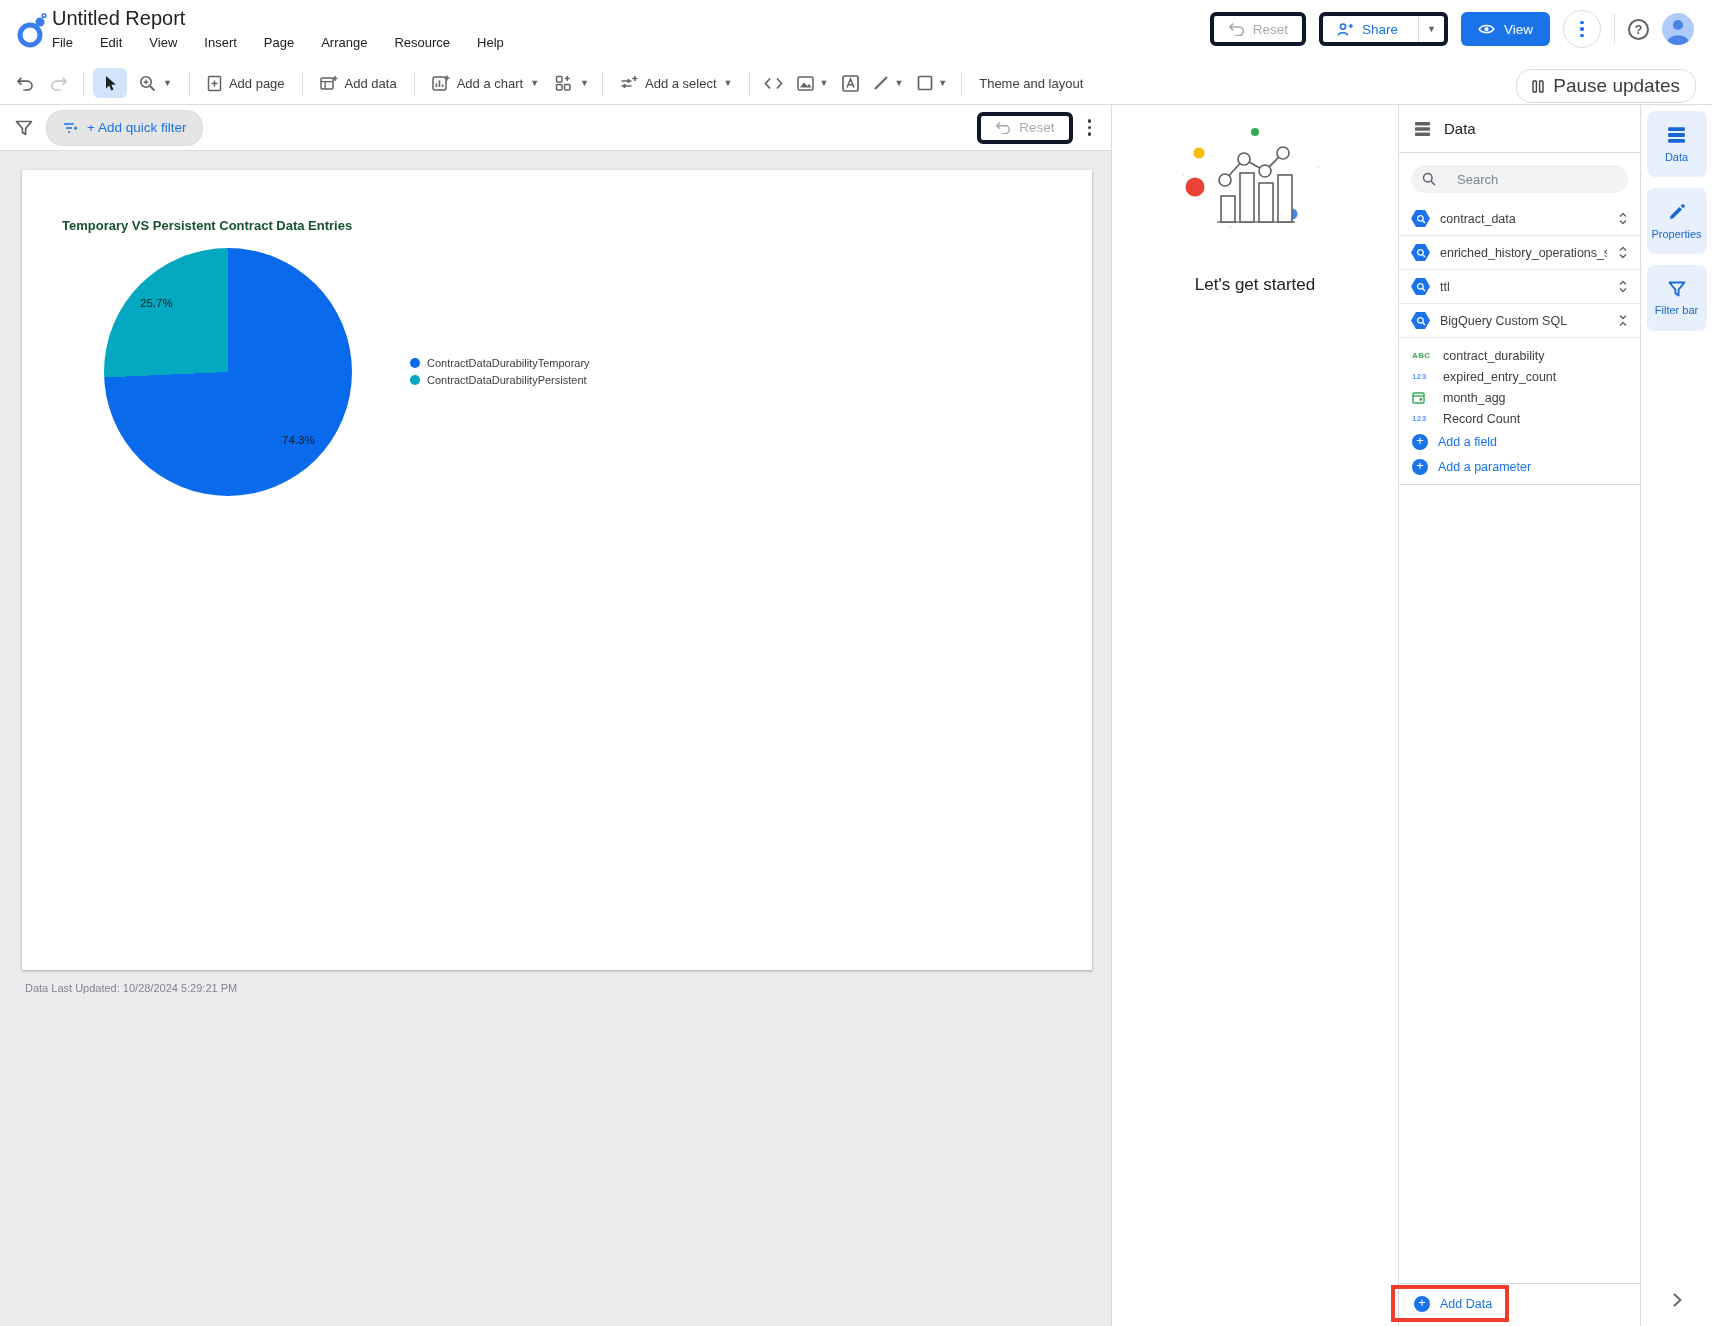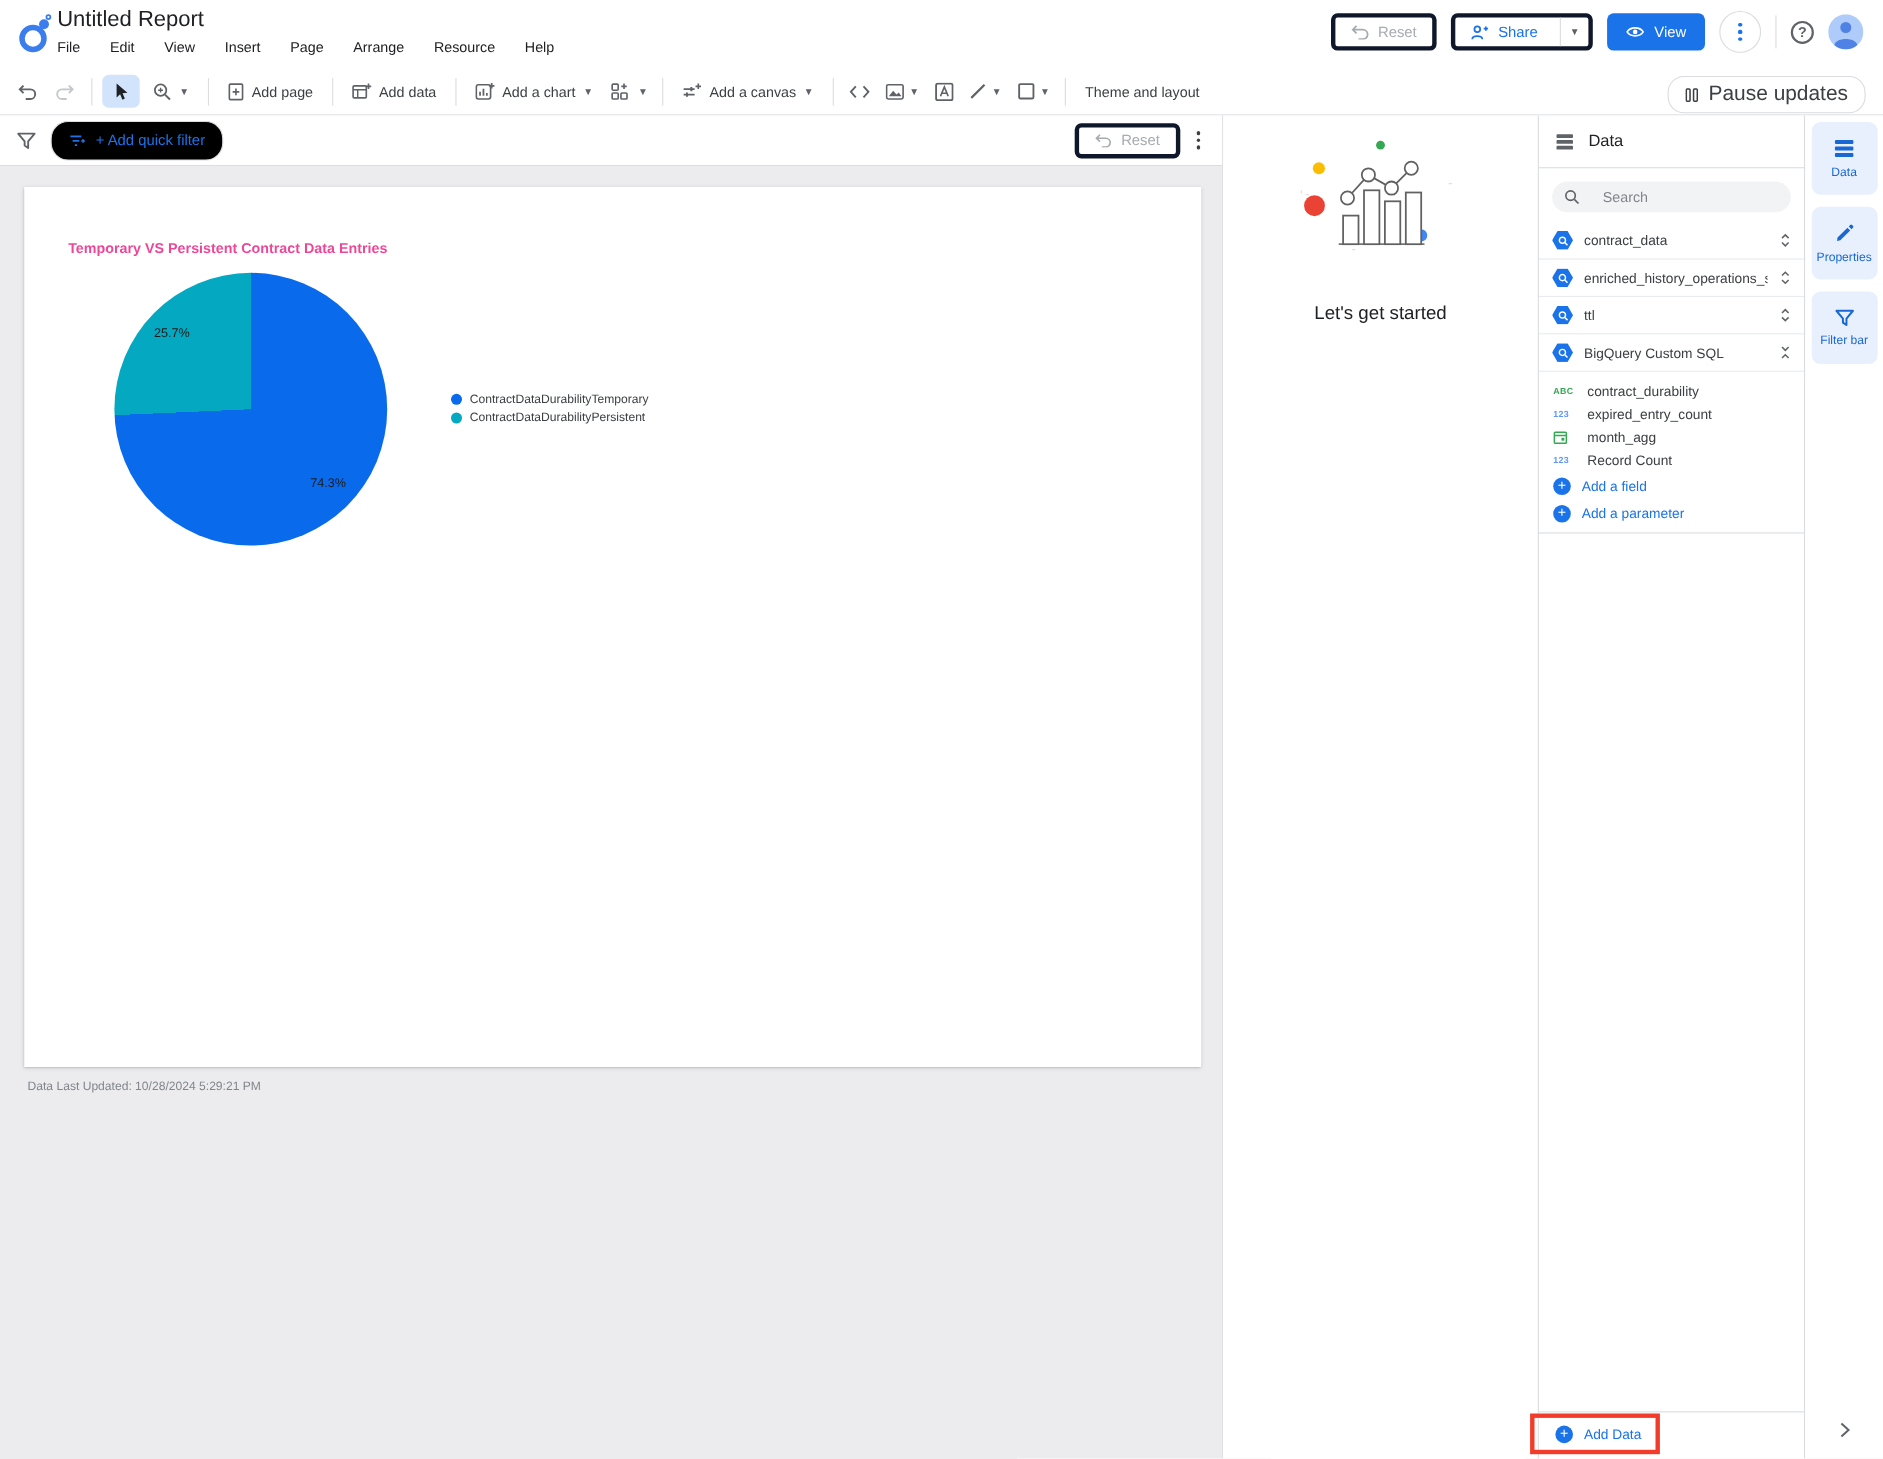--- a/index.html
+++ b/index.html
@@ -36,29 +36,29 @@
   .tsep { width:1px; height:25px; background:#DADCE0; margin:0 7px; }
   .cursor-btn { background:#D2E3FC; border-radius:6px; width:34px; height:30px; display:flex; align-items:center; justify-content:center; margin:0 2px; }
   .caret { color:#5F6368; font-size:9px; line-height:1; }
   .pause-btn { position:absolute; right:16px; top:7px; height:34px; border:1px solid #DADCE0; border-radius:15px; background:#fff; display:flex; align-items:center; gap:9px; padding:0 15px; font-size:19px; color:#3C4043; }
 
   
   .main { position:absolute; top:105px; left:0; right:0; bottom:0; display:flex; }
   .canvas-col { width:1112px; display:flex; flex-direction:column; border-right:1px solid #DADCE0; }
 
   .filter-row { height:46px; background:#fff; border-bottom:1px solid #DADCE0; display:flex; align-items:center; padding:0 15px; }
-  .qf-pill { margin-left:13px; height:36px; border:1px solid #DADCE0; border-radius:16px; display:flex; align-items:center; gap:9px; padding:0 16px; color:#1A73E8; font-size:13.5px; font-weight:500; background:#000000; }
+  .qf-pill { margin-left:13px; height:36px; border:1px solid #DADCE0; border-radius:16px; display:flex; align-items:center; gap:9px; padding:0 16px; color:#1A73E8; font-size:13.5px; font-weight:500; background:#e5e5e5; }
   .fr-right { margin-left:auto; display:flex; align-items:center; gap:15px; margin-right:5px; }
   .btn-reset-fb { color:#A6ABB0; height:32px; }
 
   .canvas-bg { flex:1; background:#ECECEE; position:relative; }
   .page { position:absolute; left:22px; top:19px; width:1070px; height:800px; background:#fff; box-shadow:0 1px 2px rgba(60,64,67,.3), 0 1px 4px rgba(60,64,67,.15); }
   .page-footer { position:absolute; left:25px; top:831px; font-size:11px; color:#80868B; }
 
-  .chart-title { position:absolute; left:40px; top:48px; font-size:13px; font-weight:700; color:#ec4899; }
+  .chart-title { position:absolute; left:40px; top:48px; font-size:13px; font-weight:700; color:#14532d; }
   .pie { position:absolute; left:82px; top:78px; width:248px; height:248px; border-radius:50%; }
   .pct { position:absolute; font-size:11.5px; color:#1B1B1B; }
   .pct-big { left:178px; top:186px; }
   .pct-small { left:36px; top:49px; }
   .legend { position:absolute; left:388px; top:187px; }
   .legend-row { display:flex; align-items:center; gap:7px; margin-bottom:5px; }
   .legend-swatch { width:10px; height:10px; border-radius:50%; }
   .legend-label { font-size:11px; color:#3C4043; }
 
   
@@ -244,21 +244,21 @@
   <div class="tsep"></div>
   <div class="tbtn">
     <span class="ticon">
       <svg width="18" height="16" viewBox="0 0 18 16">
           <path d="M1.5 6 h10 M1.5 11 h10" stroke="currentColor" stroke-width="1.5"></path>
           <path d="M8.5 4 v4" stroke="currentColor" stroke-width="1.8"></path>
           <path d="M4.5 9 v4" stroke="currentColor" stroke-width="1.8"></path>
           <path d="M14.8 1 v5 M12.3 3.5 h5" stroke="currentColor" stroke-width="1.5"></path>
         </svg>
     </span>
-    <span>Add a canvas</span>
+    <span>Add a select</span>
     <span class="caret">▼</span>
   </div>
   <div class="tsep"></div>
   <div class="tbtn ticon" style="padding:0 7px;">
     <svg width="19" height="13" viewBox="0 0 19 13">
         <path d="M6 1.5 L1.5 6.5 L6 11.5 M13 1.5 L17.5 6.5 L13 11.5" fill="none" stroke="currentColor" stroke-width="1.7"></path>
       </svg>
   </div>
   <div class="tbtn ticon" style="padding:0 7px; gap:5px;">
     <svg width="17" height="15" viewBox="0 0 17 15">

